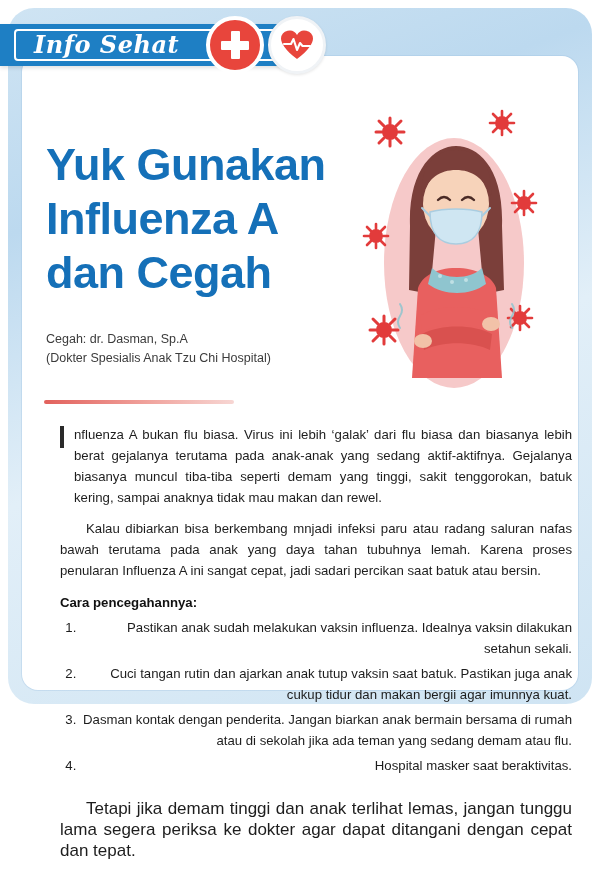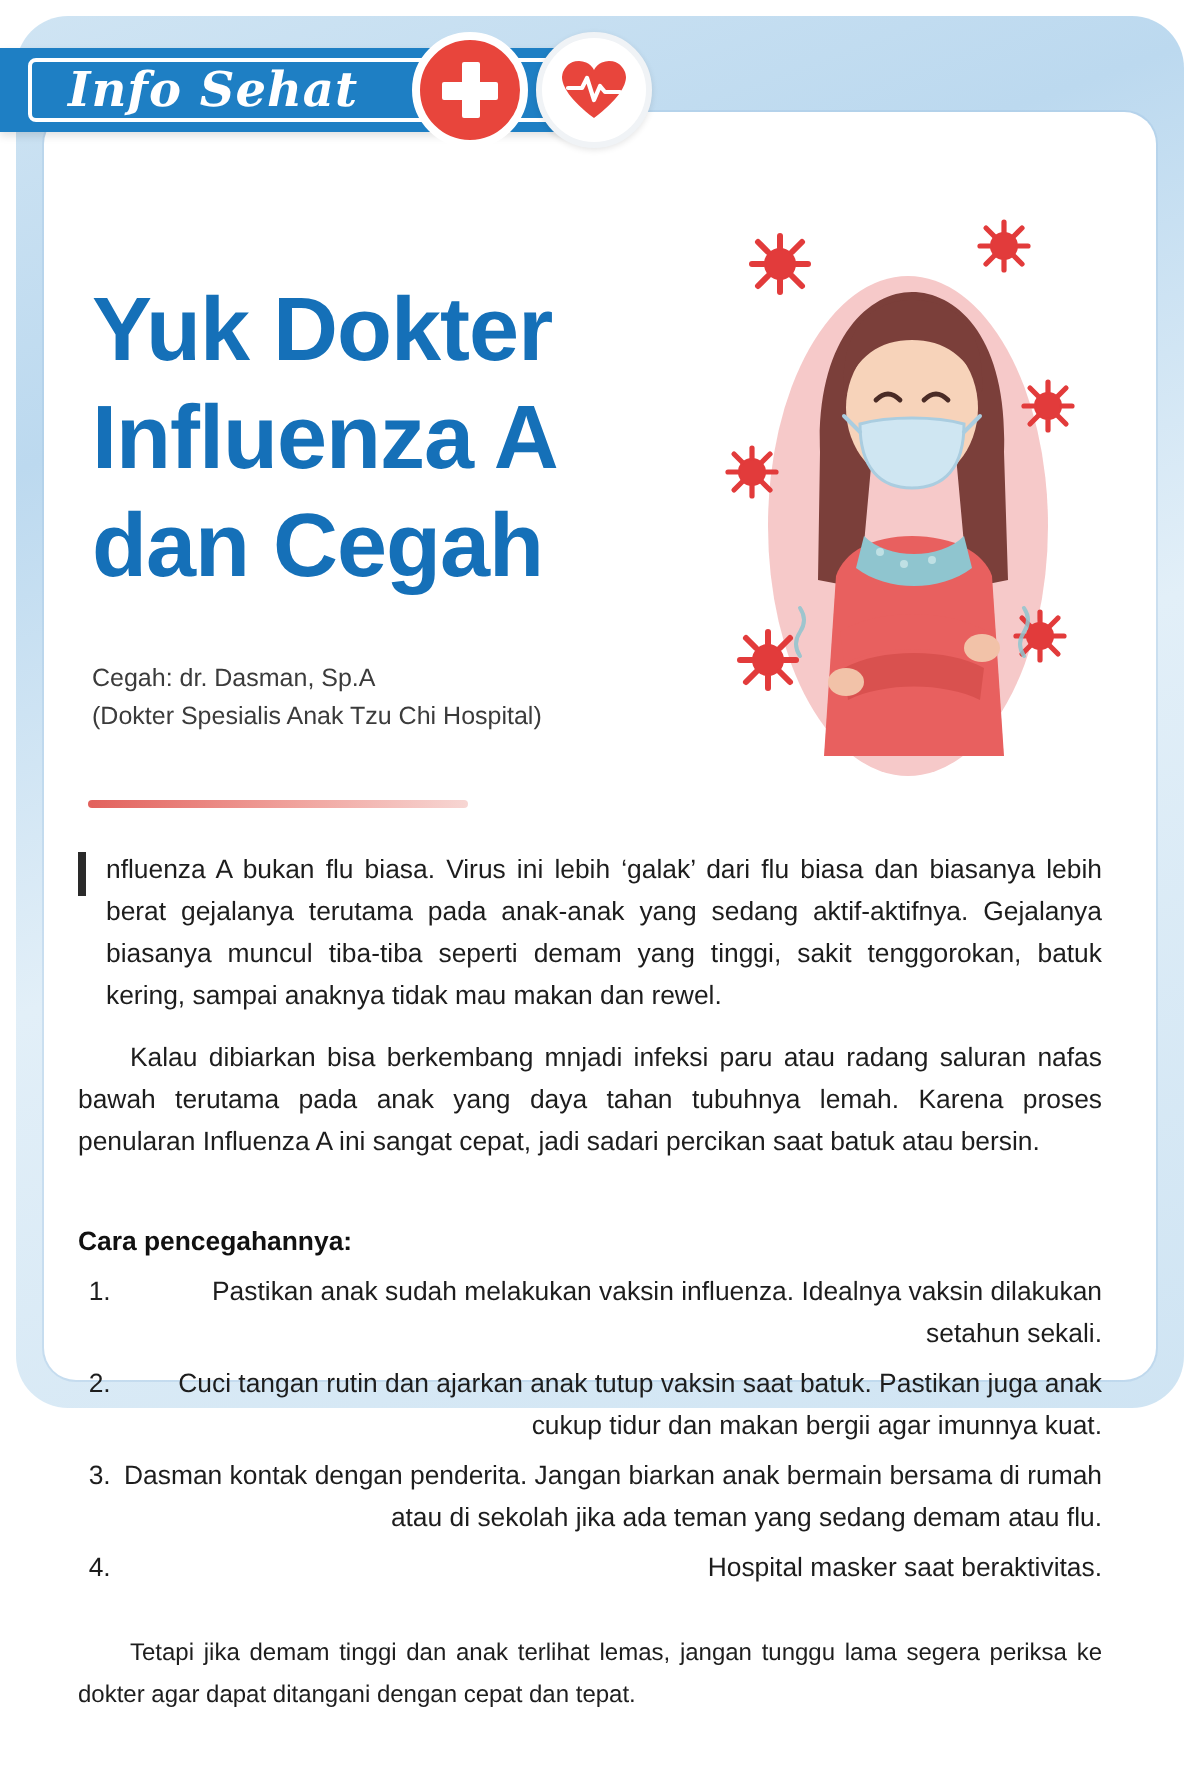--- a/index.html
+++ b/index.html
@@ -182,21 +182,21 @@
   }
   .illus svg {
     position: absolute;
     left: 0;
     top: 0;
   }
 
   
   .body-wrap {
     position: absolute;
-    left: 39px;
+    left: 60px;
     top: 424px;
     width: 512px;
     color: #1d1d1d;
   }
   .dropcap-para {
     position: relative;
     font-size: 13.2px;
     line-height: 21px;
     text-align: justify;
     padding-left: 14px;
@@ -211,42 +211,42 @@
   }
   .para {
     margin-top: 10px;
     font-size: 13.2px;
     line-height: 21px;
     text-align: justify;
     text-indent: 26px;
   }
 
   .subhead {
-    margin-top: 30px;
+    margin-top: 12px;
     font-size: 13.2px;
     font-weight: bold;
     line-height: 20px;
     color: #111111;
   }
 
   ol.steps {
     margin: 4px 0 0 0;
     padding-left: 20px;
     font-size: 13.2px;
     line-height: 21px;
   }
   ol.steps li {
     margin-top: 4px;
     text-align: right;
     padding-left: 2px;
   }
 
   .closing {
     margin-top: 22px;
-    font-size: 12px;
+    font-size: 17px;
     line-height: 21px;
     text-align: justify;
     text-indent: 26px;
   }
 </style>
 </head>
 <body>
 
 <div class="page">
 
@@ -381,21 +381,21 @@
       <path d="M78 108 L70 100 M130 108 L138 100" stroke="#aacde0" stroke-width="2" stroke-linecap="round"></path>
 
       <g stroke="#8fc5cf" stroke-width="2" fill="none" stroke-linecap="round" opacity="0.85">
         <path d="M48 196 q4 6 0 12 q-4 6 0 12"></path>
         <path d="M160 196 q4 6 0 12 q-4 6 0 12"></path>
       </g>
     </svg>
   </div>
 
   <div class="title">
-    <div>Yuk Dokter</div>
+    <div>Yuk Gunakan</div>
     <div>Influenza A</div>
     <div>dan Cegah</div>
   </div>
 
   <div class="byline">
     <div>Cegah: dr. Dasman, Sp.A</div>
     <div>(Dokter Spesialis Anak Tzu Chi Hospital)</div>
   </div>
 
   <div class="divider"></div>

